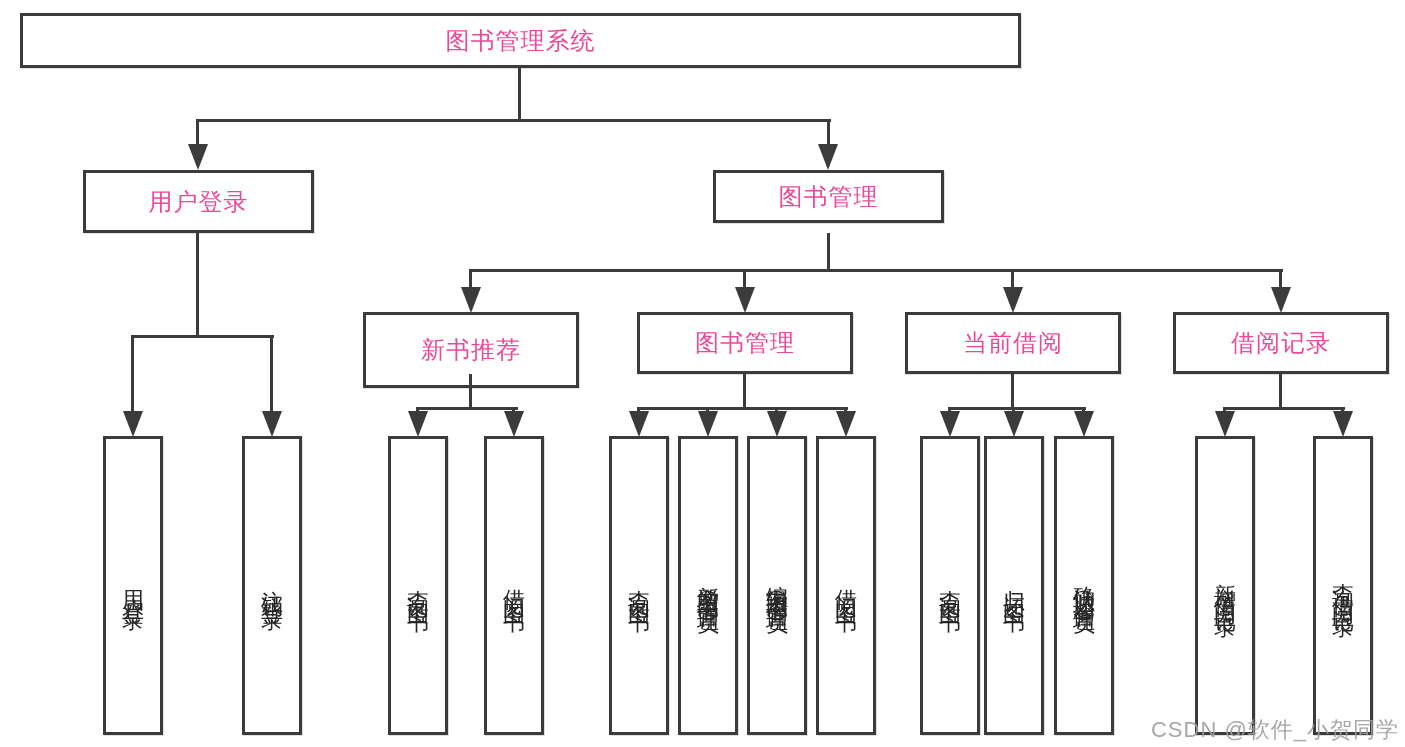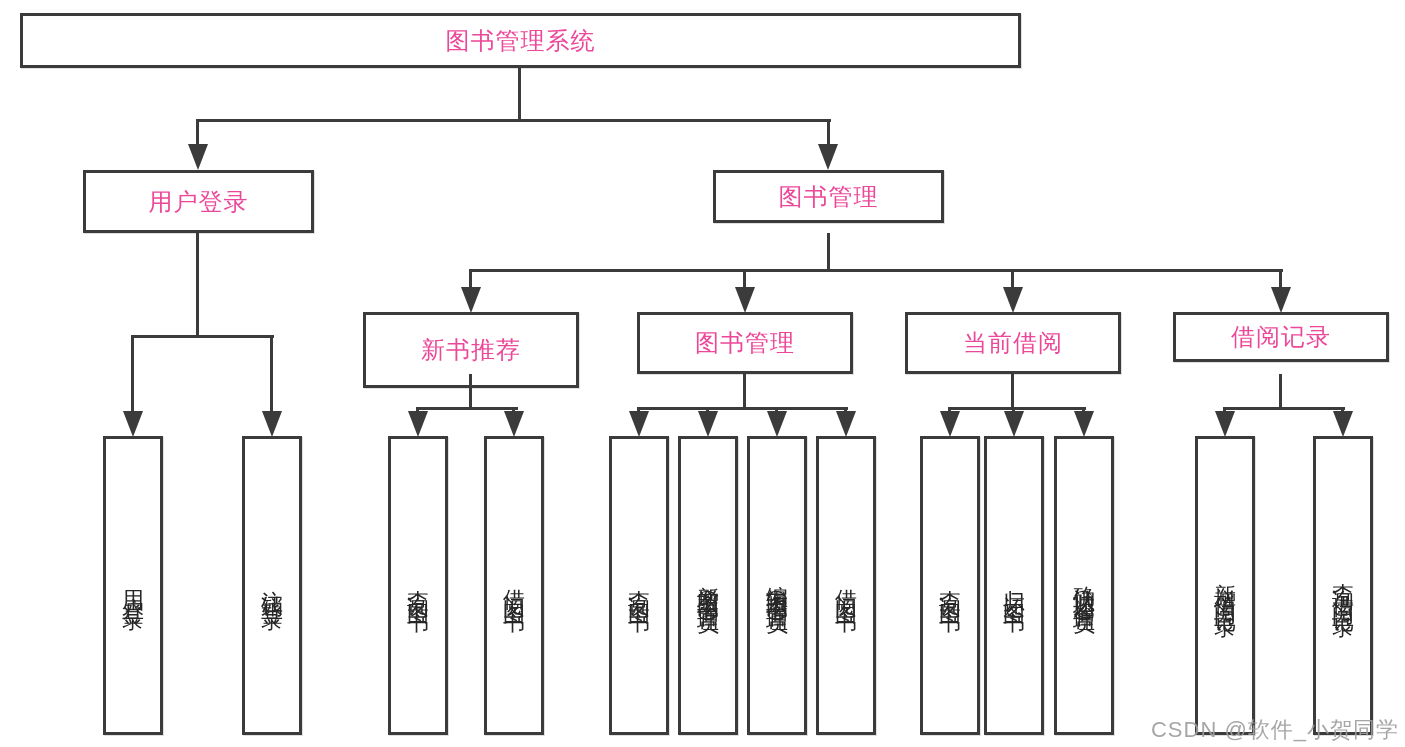--- a/index.html
+++ b/index.html
@@ -102,21 +102,21 @@
 
   <div class="box" style="left:363px;top:312px;width:216px;height:76px;">
     <span class="hlabel">新书推荐</span>
   </div>
   <div class="box" style="left:637px;top:312px;width:216px;height:62px;">
     <span class="hlabel">图书管理</span>
   </div>
   <div class="box" style="left:905px;top:312px;width:216px;height:62px;">
     <span class="hlabel">当前借阅</span>
   </div>
-  <div class="box" style="left:1173px;top:312px;width:216px;height:50px;">
+  <div class="box" style="left:1173px;top:312px;width:216px;height:62px;">
     <span class="hlabel">借阅记录</span>
   </div>
 
   <div class="vl" style="left:469px;top:374px;height:36px;"></div>
   <div class="hl" style="left:416px;top:407px;width:102px;"></div>
   <div class="vl" style="left:416px;top:407px;height:8px;"></div>
   <div class="arr" style="left:408px;top:411px;"></div>
   <div class="vl" style="left:512px;top:407px;height:8px;"></div>
   <div class="arr" style="left:504px;top:411px;"></div>
 

